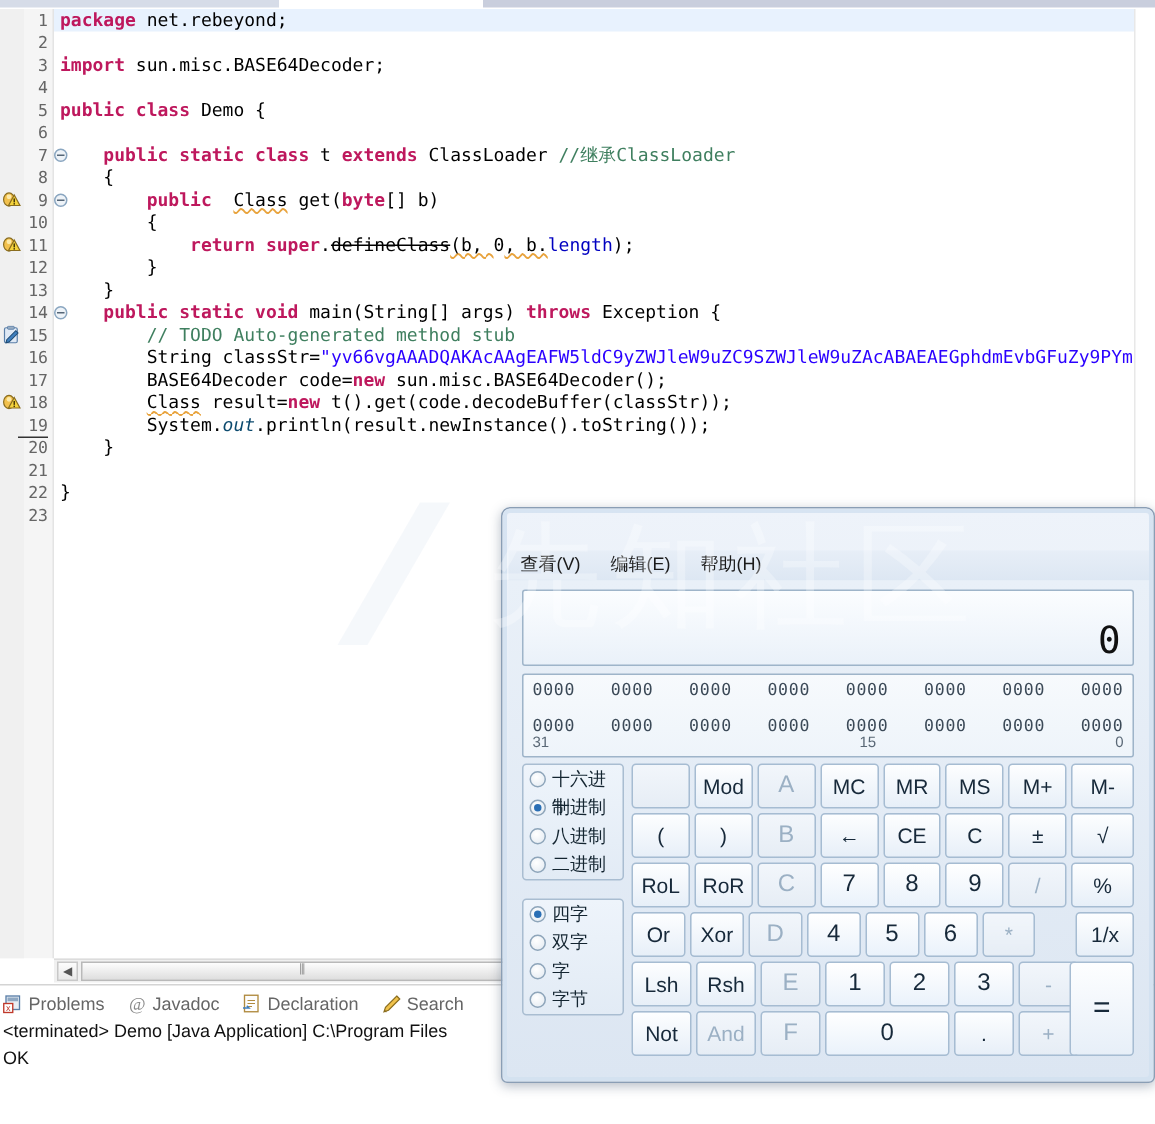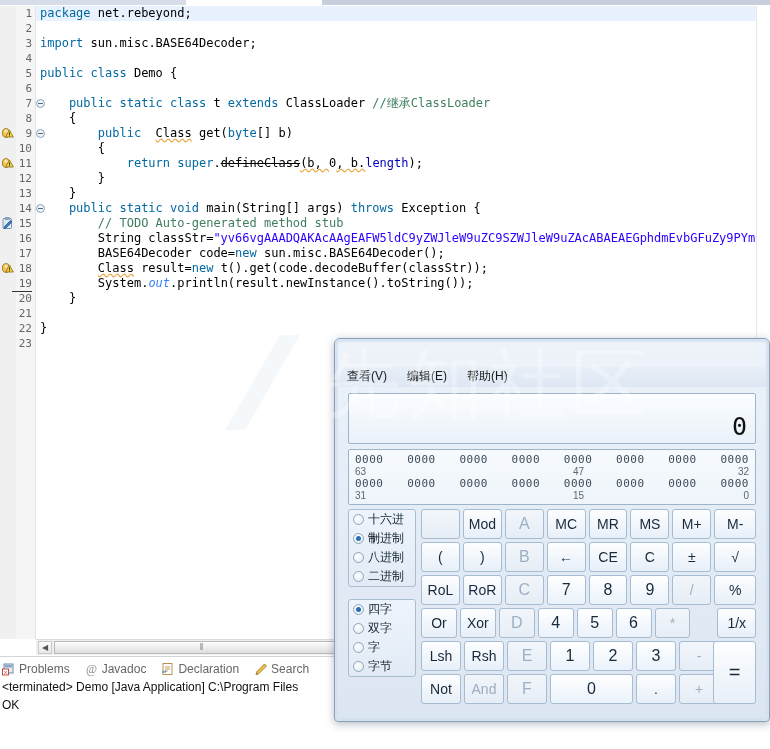--- a/index.html
+++ b/index.html
@@ -47,25 +47,25 @@
   }
   .todoicon { position:absolute; left:1px; top:1px; width:13px; height:13px; }
 
   .codearea {
     position:absolute; left:36px; top:0; right:0; height:633px;
     font-family:"DejaVu Sans Mono", monospace; font-size:12px;
     white-space:pre; overflow:hidden;
   }
   .cl { height:15px; line-height:15px; padding-left:4px; white-space:pre; }
   .cl.hl { background:#e8f2fe; }
-  .kw { color:#0369a1; font-weight:normal; }
+  .kw { color:#be185d; font-weight:bold; }
   .str { color:#2a00ff; }
   .cmt { color:#3f7f5f; }
   .fld { color:#0000c0; }
-  .stat { font-style:italic; color:#3b82f6; }
+  .stat { font-style:italic; color:#0c4a6e; }
   .plain { color:#000; }
   .errsq {
     text-decoration:underline; text-decoration-style:wavy;
     text-decoration-color:#e8a33d;
   }
   .strike { text-decoration:line-through; }
 
   
   .overview { position:absolute; right:0; top:0; width:14px; height:633px; background:#fff; border-left:1px solid #e8e8e8; }
 
@@ -410,25 +410,20 @@
       <div class="bitrow">
         <div class="bitgroups" id="bits-row1">
             <span class="bg-nib">0000</span>
             <span class="bg-nib">0000</span>
             <span class="bg-nib">0000</span>
             <span class="bg-nib">0000</span>
             <span class="bg-nib">0000</span>
             <span class="bg-nib">0000</span>
             <span class="bg-nib">0000</span>
             <span class="bg-nib">0000</span>
-          </div>
-        <div class="bitlabels" id="bitlabels-row1">
-            <span class="blbl" style="left: 0px;">63</span>
-            <span class="blbl" style="left: 218px;">47</span>
-            <span class="blbl" style="right: 0px;">32</span>
           </div>
       </div>
       <div class="bitrow">
         <div class="bitgroups" id="bits-row2">
             <span class="bg-nib">0000</span>
             <span class="bg-nib">0000</span>
             <span class="bg-nib">0000</span>
             <span class="bg-nib">0000</span>
             <span class="bg-nib">0000</span>
             <span class="bg-nib">0000</span>

